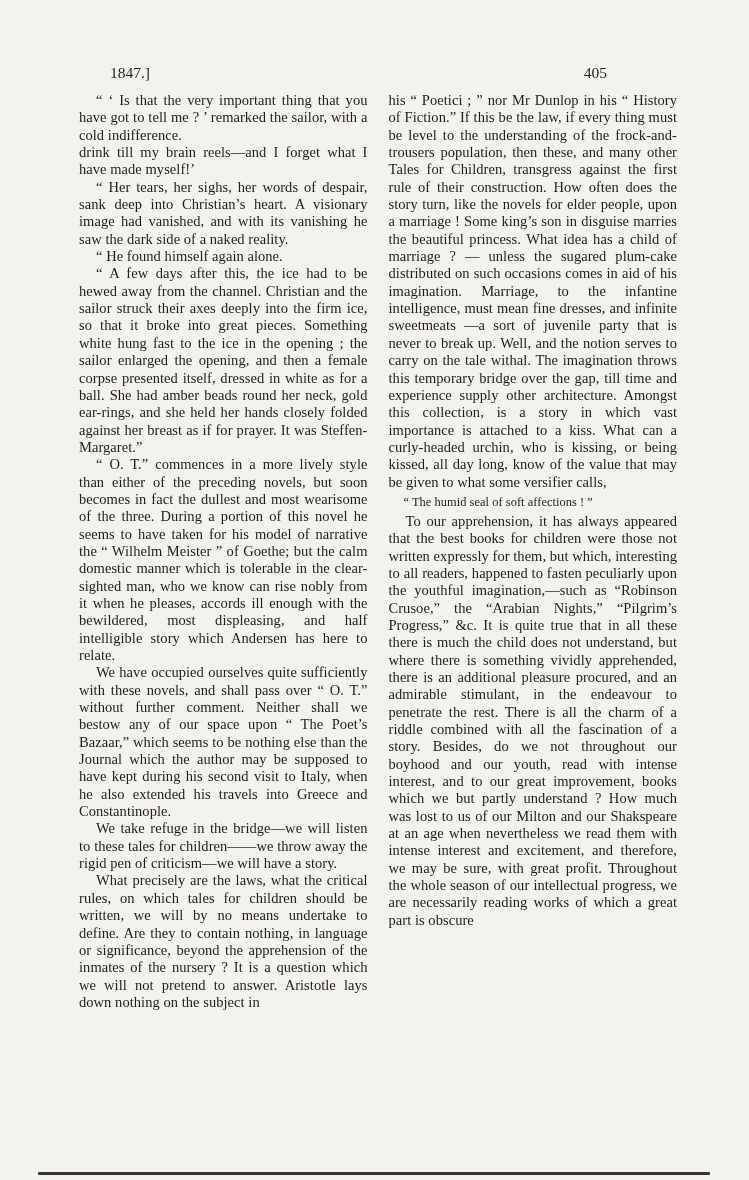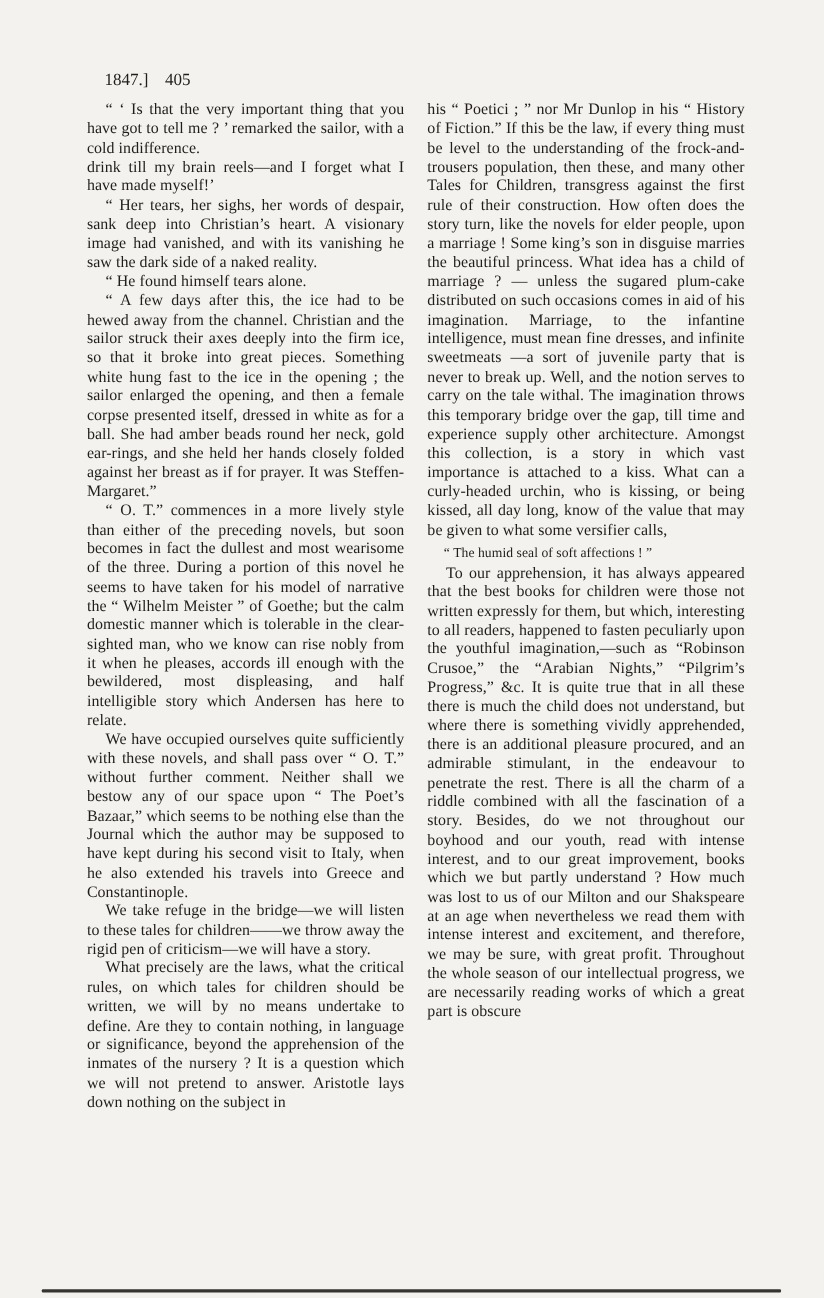--- a/index.html
+++ b/index.html
@@ -20,23 +20,23 @@
   .running-header {
     position: absolute;
     top: 64px;
     left: 80px;
     right: 72px;
     display: grid;
     grid-template-columns: 70px 1fr 70px;
     align-items: baseline;
     font-size: 15.5px;
   }
-  .running-header .date   { text-align: center; }
+  .running-header .date   { text-align: right; }
   .running-header .title  { text-align: center; font-style: italic; letter-spacing: 0.2px; }
-  .running-header .pageno { }
+  .running-header .pageno { text-align: right; }
   .columns {
     position: absolute;
     top: 92px;
     left: 79px;
     right: 72px;
     bottom: 12px;
     display: flex;
     gap: 21px;
     overflow: hidden;
   }
@@ -80,21 +80,21 @@
     <span class="date">1847.]</span>
     <span class="pageno">405</span>
   </div>
 
   <div class="columns">
 
     <div class="col">
       <p class="para">“ ‘ Is that the very important thing that you have got to tell me ? ’ remarked the sailor, with a cold indifference.</p>
       <p class="para no-indent">drink till my brain reels—and I forget what I have made myself!’</p>
       <p class="para">“ Her tears, her sighs, her words of despair, sank deep into Christian’s heart. A visionary image had vanished, and with its vanishing he saw the dark side of a naked reality.</p>
-      <p class="para">“ He found himself tears alone.</p>
+      <p class="para">“ He found himself again alone.</p>
       <p class="para">“ A few days after this, the ice had to be hewed away from the channel. Christian and the sailor struck their axes deeply into the firm ice, so that it broke into great pieces. Something white hung fast to the ice in the opening ; the sailor enlarged the opening, and then a female corpse presented itself, dressed in white as for a ball. She had amber beads round her neck, gold ear-rings, and she held her hands closely folded against her breast as if for prayer. It was Steffen-Margaret.”</p>
       <p class="para">“ O. T.” commences in a more lively style than either of the preceding novels, but soon becomes in fact the dullest and most wearisome of the three. During a portion of this novel he seems to have taken for his model of narrative the “ Wilhelm Meister ” of Goethe; but the calm domestic manner which is tolerable in the clear-sighted man, who we know can rise nobly from it when he pleases, accords ill enough with the bewildered, most displeasing, and half intelligible story which Andersen has here to relate.</p>
       <p class="para">We have occupied ourselves quite sufficiently with these novels, and shall pass over “ O. T.” without further comment. Neither shall we bestow any of our space upon “ The Poet’s Bazaar,” which seems to be nothing else than the Journal which the author may be supposed to have kept during his second visit to Italy, when he also extended his travels into Greece and Constantinople.</p>
       <p class="para">We take refuge in the bridge—we will listen to these tales for children——we throw away the rigid pen of criticism—we will have a story.</p>
       <p class="para">What precisely are the laws, what the critical rules, on which tales for children should be written, we will by no means undertake to define. Are they to contain nothing, in language or significance, beyond the apprehension of the inmates of the nursery ?  It is a question which we will not pretend to answer. Aristotle lays down nothing on the subject in</p>
     </div>
 
     <div class="col">
       <p class="para no-indent">his “ Poetici ; ” nor Mr Dunlop in his “ History of Fiction.”  If this be the law, if every thing must be level to the understanding of the frock-and-trousers population, then these, and many other Tales for Children, transgress against the first rule of their construction.  How often does the story turn, like the novels for elder people, upon a marriage !  Some king’s son in disguise marries the beautiful princess. What idea has a child of marriage ? — unless the sugared plum-cake distributed on such occasions comes in aid of his imagination.  Marriage, to the infantine intelligence, must mean fine dresses, and infinite sweetmeats —a sort of juvenile party that is never to break up.  Well, and the notion serves to carry on the tale withal. The imagination throws this temporary bridge over the gap, till time and experience supply other architecture. Amongst this collection, is a story in which vast importance is attached to a kiss.  What can a curly-headed urchin, who is kissing, or being kissed, all day long, know of the value that may be given to what some versifier calls,</p>
       <p class="para verse">“ The humid seal of soft affections ! ”</p>

